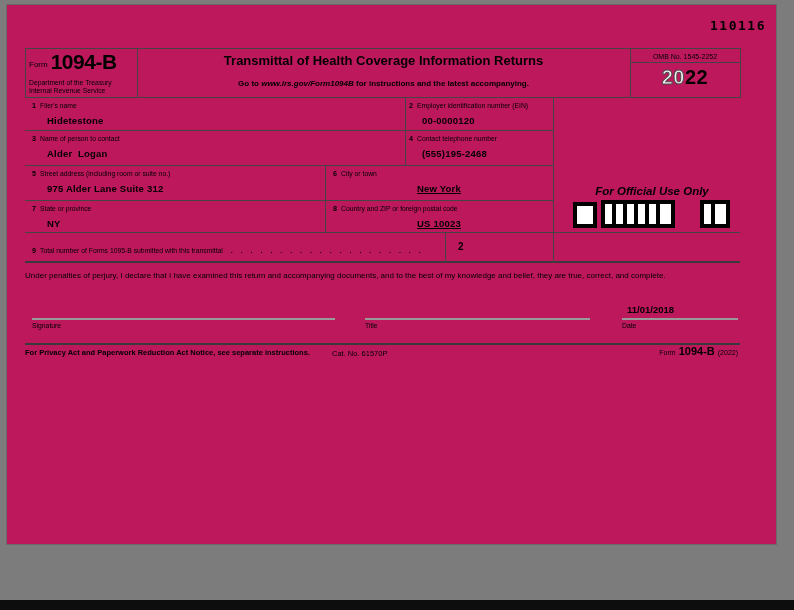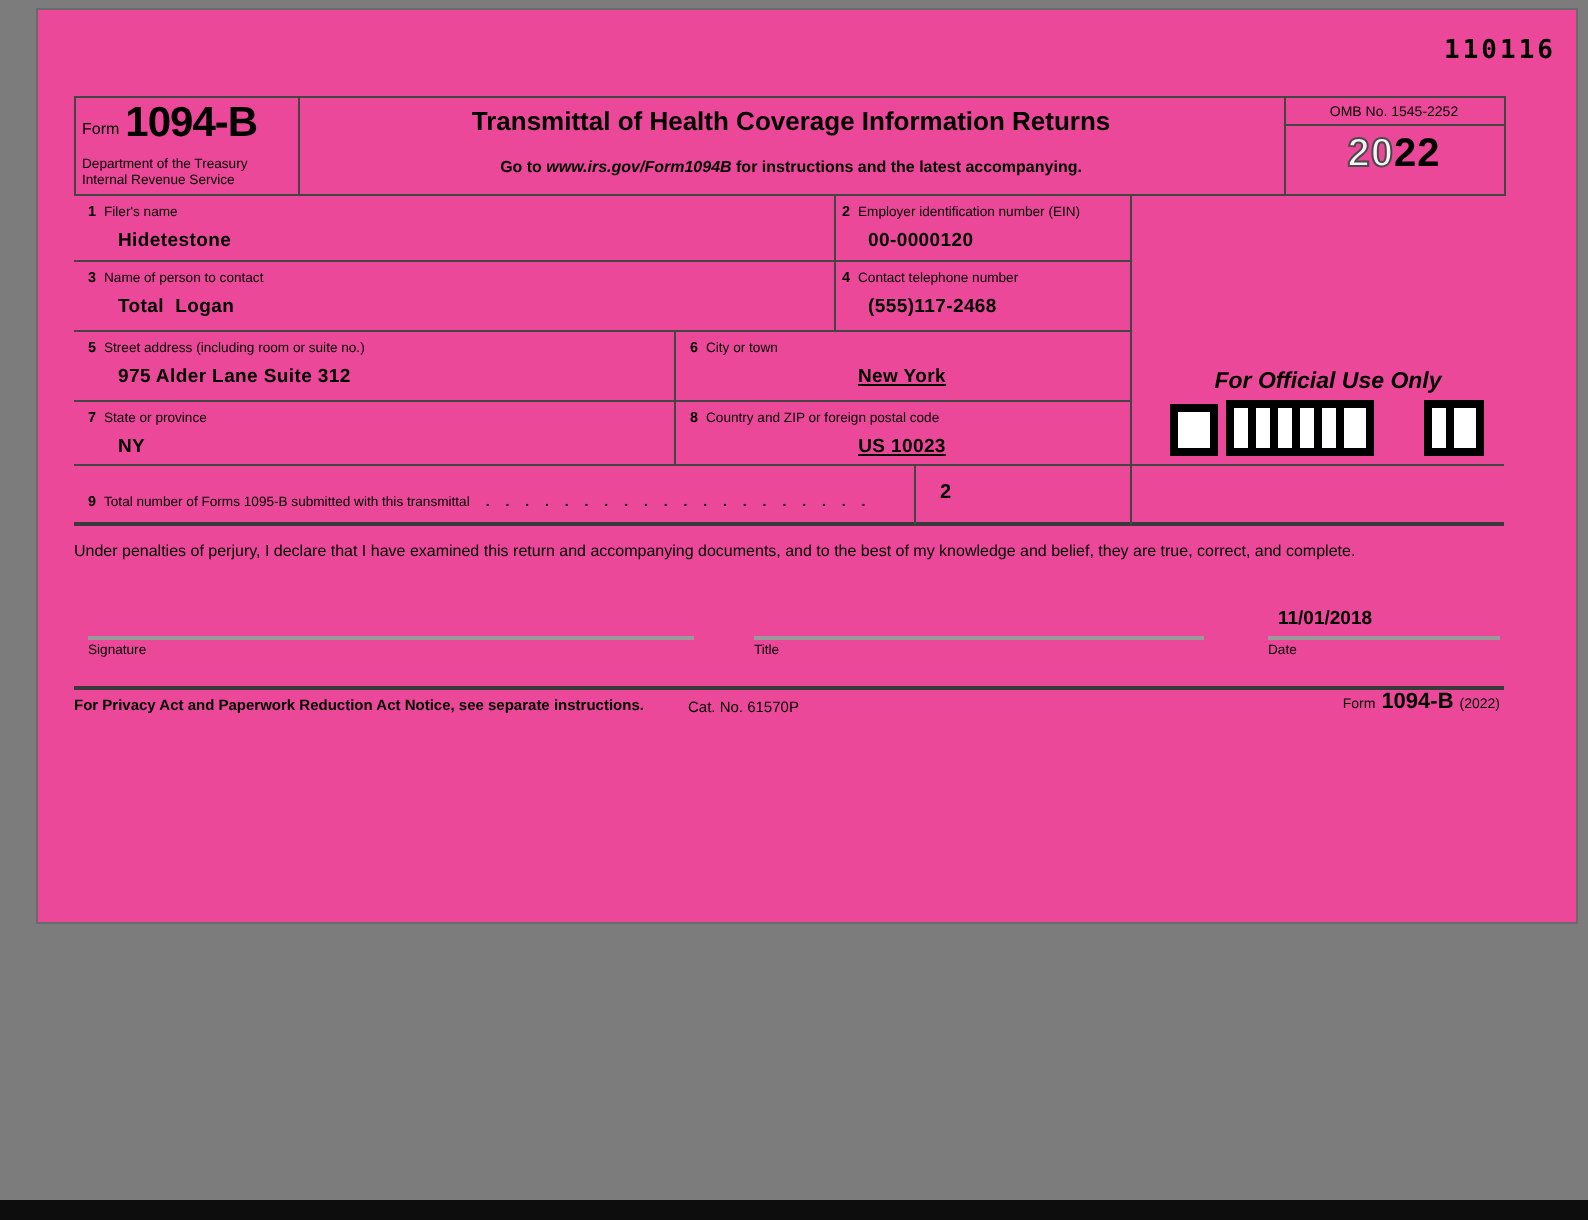--- a/index.html
+++ b/index.html
@@ -6,22 +6,22 @@
   html,body { width:794px; height:610px; }
   body {
     position:relative;
     background:#7c7c7c;
     font-family:"Liberation Sans", sans-serif;
     color:#000;
     overflow:hidden;
   }
   .frame-bottom { position:absolute; left:0; bottom:0; width:100%; height:10px; background:#0d0d0d; }
   .page {
-    position:absolute; left:7px; top:5px; width:769px; height:456px;
-    background:#ec4899; outline:1px solid #6a6a6a;margin-left:12px;
+    position:absolute; left:7px; top:5px; width:769px; height:539px;
+    background:#be185d; outline:1px solid #6a6a6a;
   }
   .hl { position:absolute; height:1px; background:#444; }
   .hl.thick { height:2px; background:#3a3a3a; }
   .hl.gray { height:2px; background:#9a9a9a; }
   .vl { position:absolute; width:1px; background:#444; }
 
   .ocrnum {
     position:absolute; right:10px; top:13px;
     font-family:"DejaVu Sans Mono", monospace;
     font-weight:bold; font-size:13px; letter-spacing:1.5px;
@@ -114,26 +114,26 @@
   <div class="val" style="left:40px;top:110px">Hidetestone</div>
 
   <div class="lbl" style="left:402px;top:96px">
     <span class="n">2</span><span>Employer identification number (EIN)</span>
   </div>
   <div class="val" style="left:415px;top:110px">00-0000120</div>
 
   <div class="lbl" style="left:25px;top:129px">
     <span class="n">3</span><span>Name of person to contact</span>
   </div>
-  <div class="val" style="left:40px;top:143px">Total  Logan</div>
+  <div class="val" style="left:40px;top:143px">Alder  Logan</div>
 
   <div class="lbl" style="left:402px;top:129px">
     <span class="n">4</span><span>Contact telephone number</span>
   </div>
-  <div class="val" style="left:415px;top:143px">(555)117-2468</div>
+  <div class="val" style="left:415px;top:143px">(555)195-2468</div>
 
   <div class="lbl" style="left:25px;top:164px">
     <span class="n">5</span><span>Street address (including room or suite no.)</span>
   </div>
   <div class="val" style="left:40px;top:178px">975 Alder Lane Suite 312</div>
 
   <div class="lbl" style="left:326px;top:164px">
     <span class="n">6</span><span>City or town</span>
   </div>
   <div class="val ctr" style="left:318px;top:178px;width:228px">New York</div>

